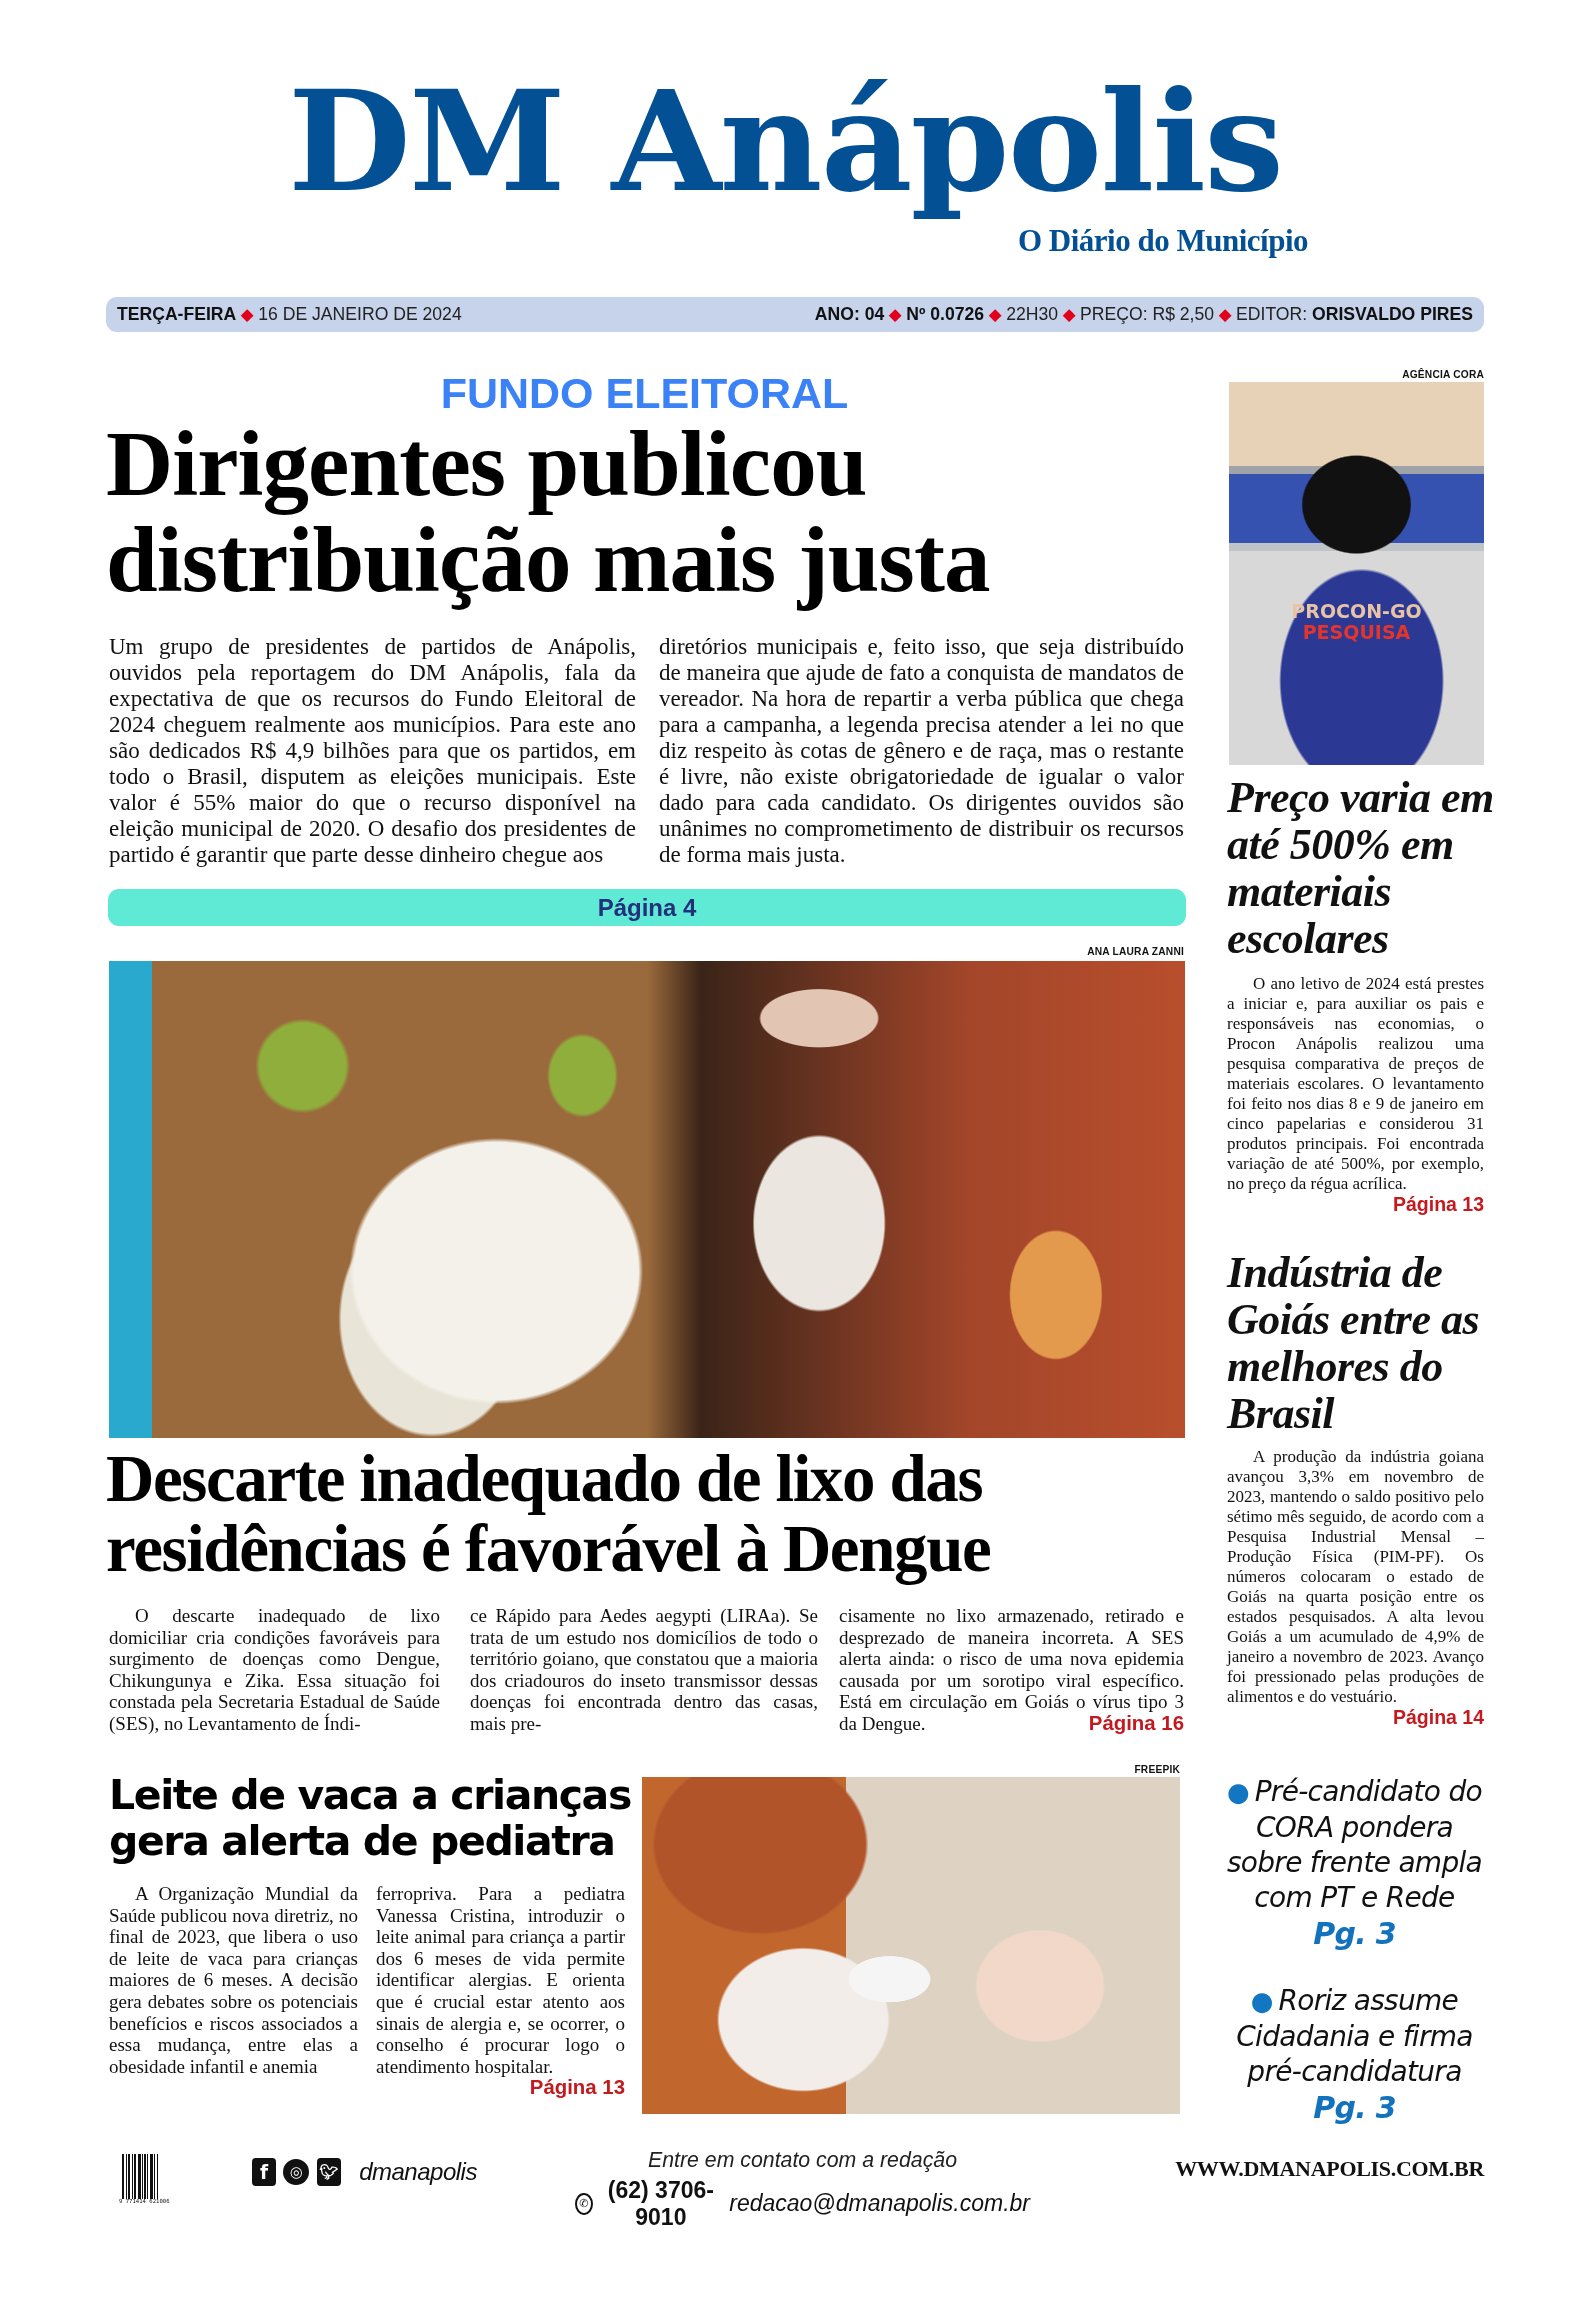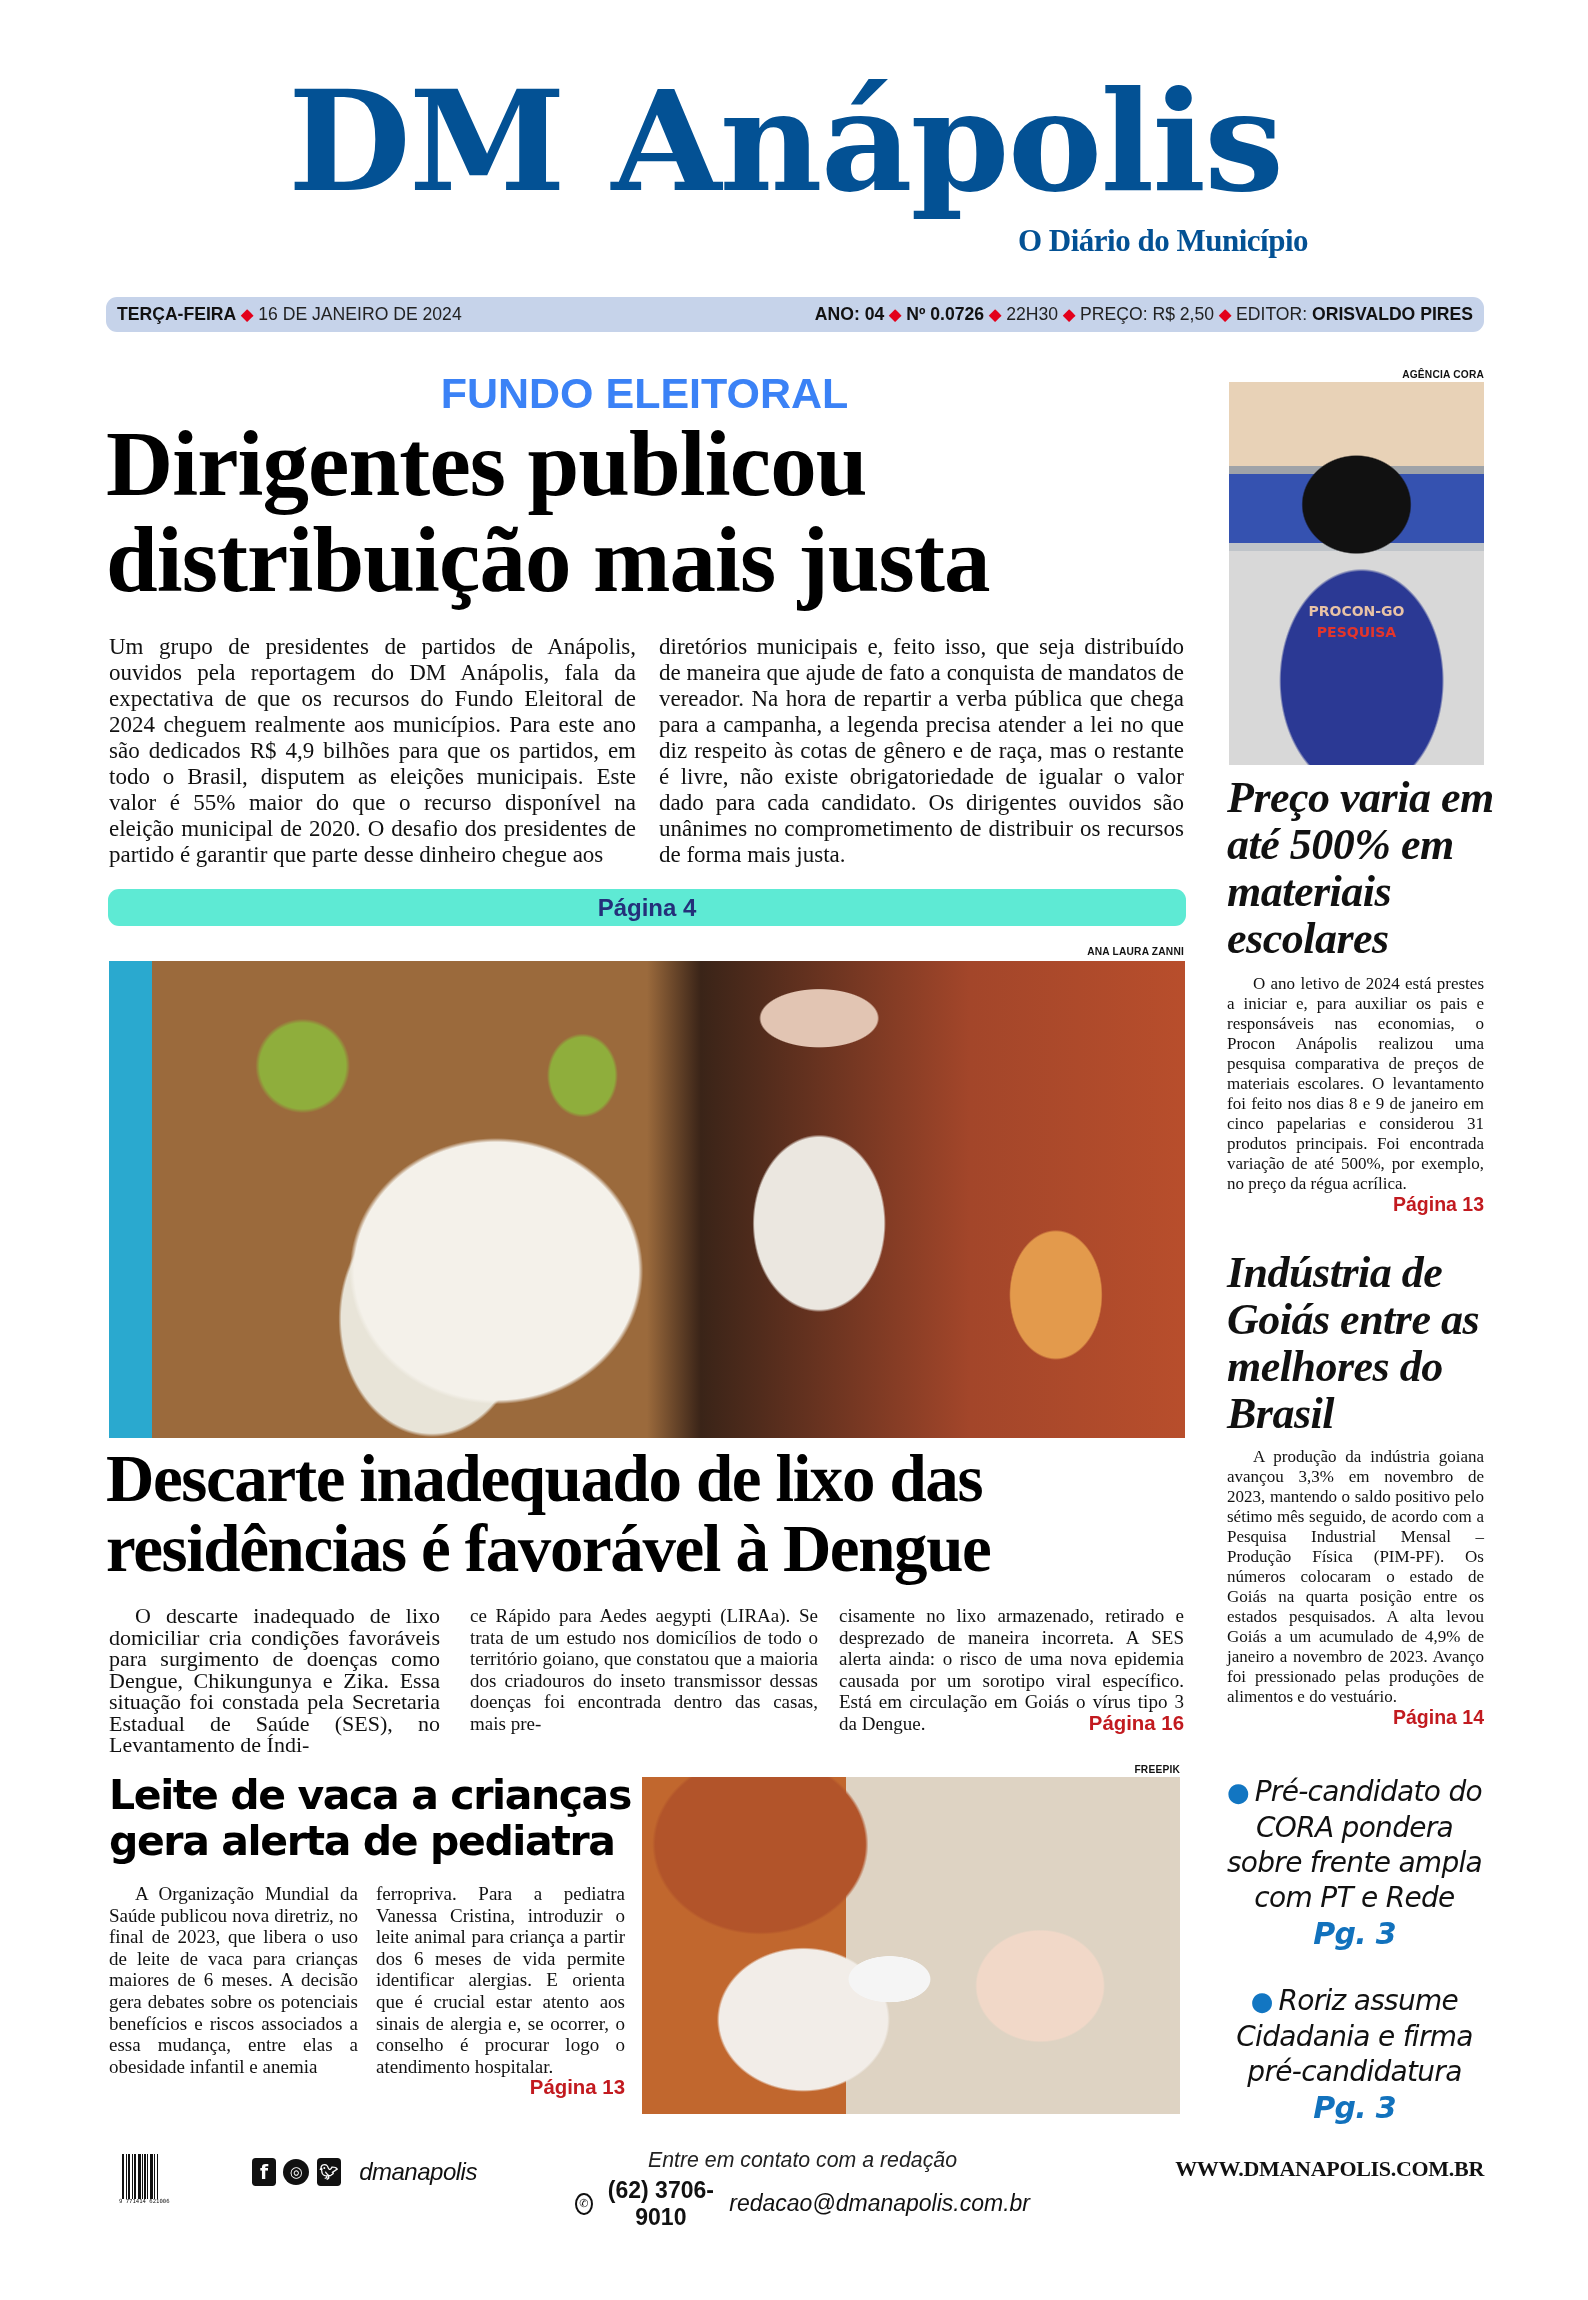--- a/index.html
+++ b/index.html
@@ -84,41 +84,41 @@
   }
   .photo-procon {
     left: 1229px; top: 382px; width: 255px; height: 383px;
     background:
       radial-gradient(ellipse 30% 18% at 50% 32%, #111 0 70%, transparent 72%),
       radial-gradient(ellipse 42% 38% at 52% 78%, #2b3994 0 75%, transparent 77%),
       linear-gradient(180deg, #e8d2b7 0 22%, #9fa3a8 22% 24%, #3552b0 24% 42%, #bfc4c9 42% 44%, #d8d8d8 44% 100%);
   }
   .procon-text {
     position: absolute; left: 0; right: 0; top: 219px; text-align: center;
-    font-family: "DejaVu Sans", sans-serif; font-weight: bold; font-size: 14px; line-height: 21.3px;
+    font-family: "DejaVu Sans", sans-serif; font-weight: bold; font-size: 19px; line-height: 21.3px;
   }
   .procon-text .l1 { color: #e8c3a6; }
   .procon-text .l2 { color: #e3352b; }
   .photo-baby {
     left: 642px; top: 1777px; width: 538px; height: 337px;
     background:
       radial-gradient(ellipse 18% 25% at 74% 62%, #f1d8c8 0 65%, transparent 67%),
       radial-gradient(ellipse 10% 9% at 46% 60%, #f5f5f5 0 75%, transparent 77%),
       radial-gradient(ellipse 24% 32% at 30% 72%, #f2ede8 0 65%, transparent 67%),
       radial-gradient(ellipse 30% 40% at 22% 20%, #b2542a 0 65%, transparent 67%),
       linear-gradient(90deg, #c1672e 0 38%, #ded3c3 38% 100%);
   }
 
   
   .headline2 {
     left: 106px; top: 1443px; width: 1085px;
     font-family: "Liberation Serif", serif; font-weight: bold;
     font-size: 67px; line-height: 70px; color: #000; letter-spacing: -1.4px;
   }
-  .dengue-col1 { left: 109px; top: 1605px; width: 331px; font-size: 22px; line-height: 21.5px; }
+  .dengue-col1 { left: 109px; top: 1605px; width: 331px; font-size: 19px; line-height: 21.5px; }
   .dengue-col2 { left: 470px; top: 1605px; width: 348px; font-size: 19px; line-height: 21.5px; }
   .dengue-col3 { left: 839px; top: 1605px; width: 345px; font-size: 19px; line-height: 21.5px; }
   .indent { text-indent: 26px; }
 
   .pg-ref {
     font-family: "Liberation Sans", sans-serif; font-weight: bold; color: #c21a1f;
     float: right; font-size: 20.4px;
   }
 
   

